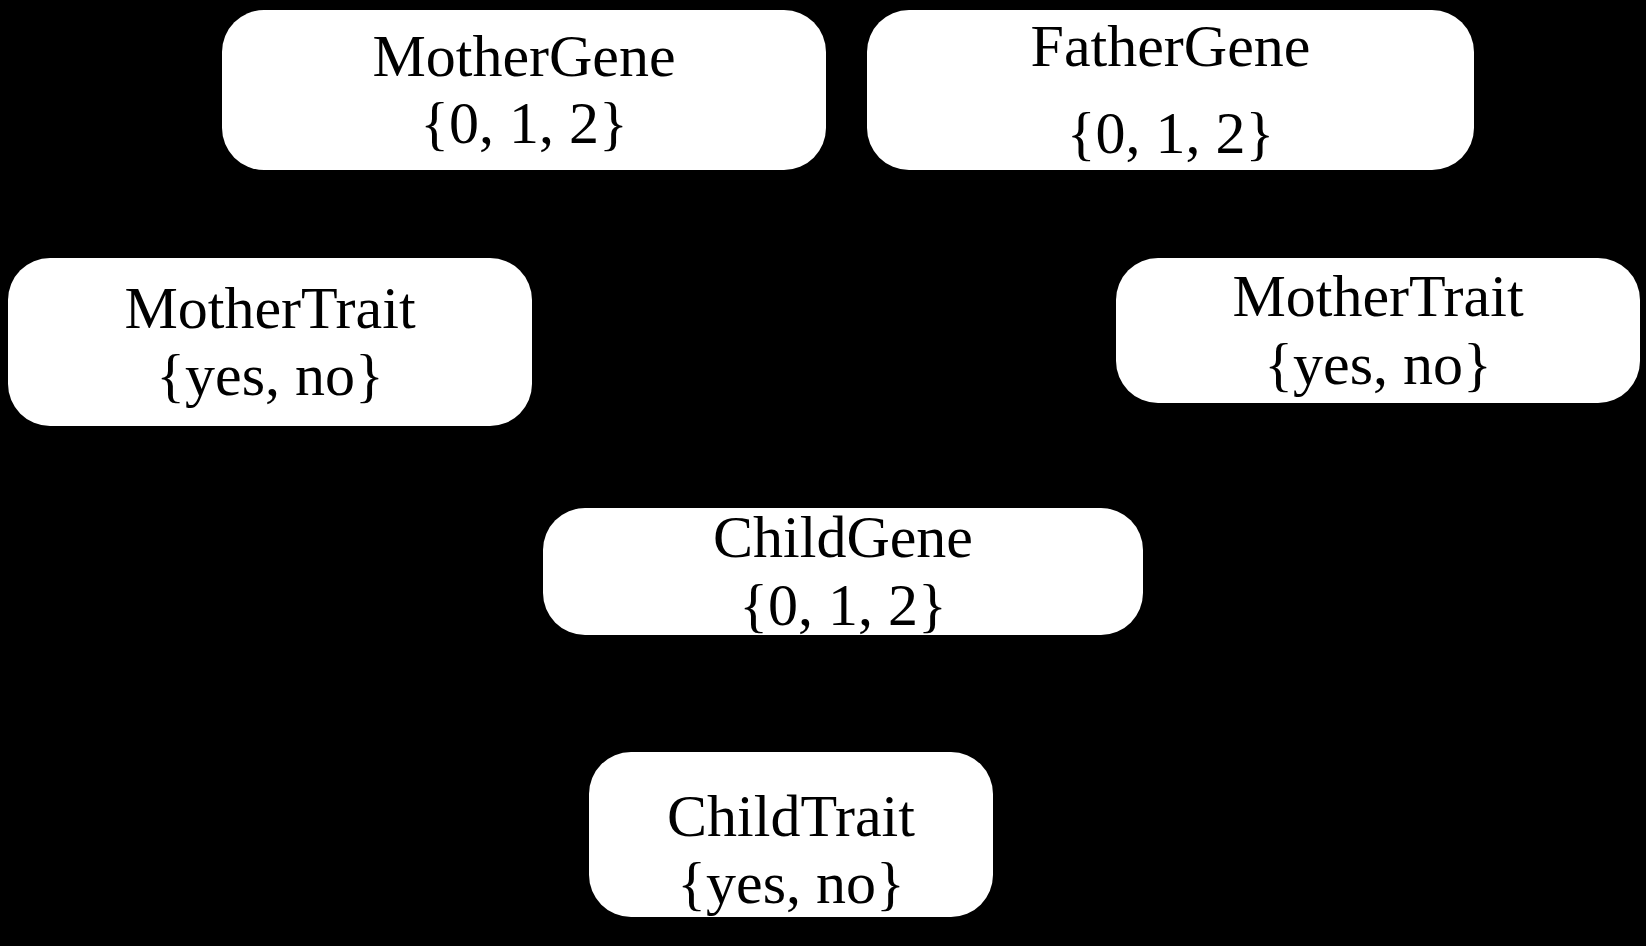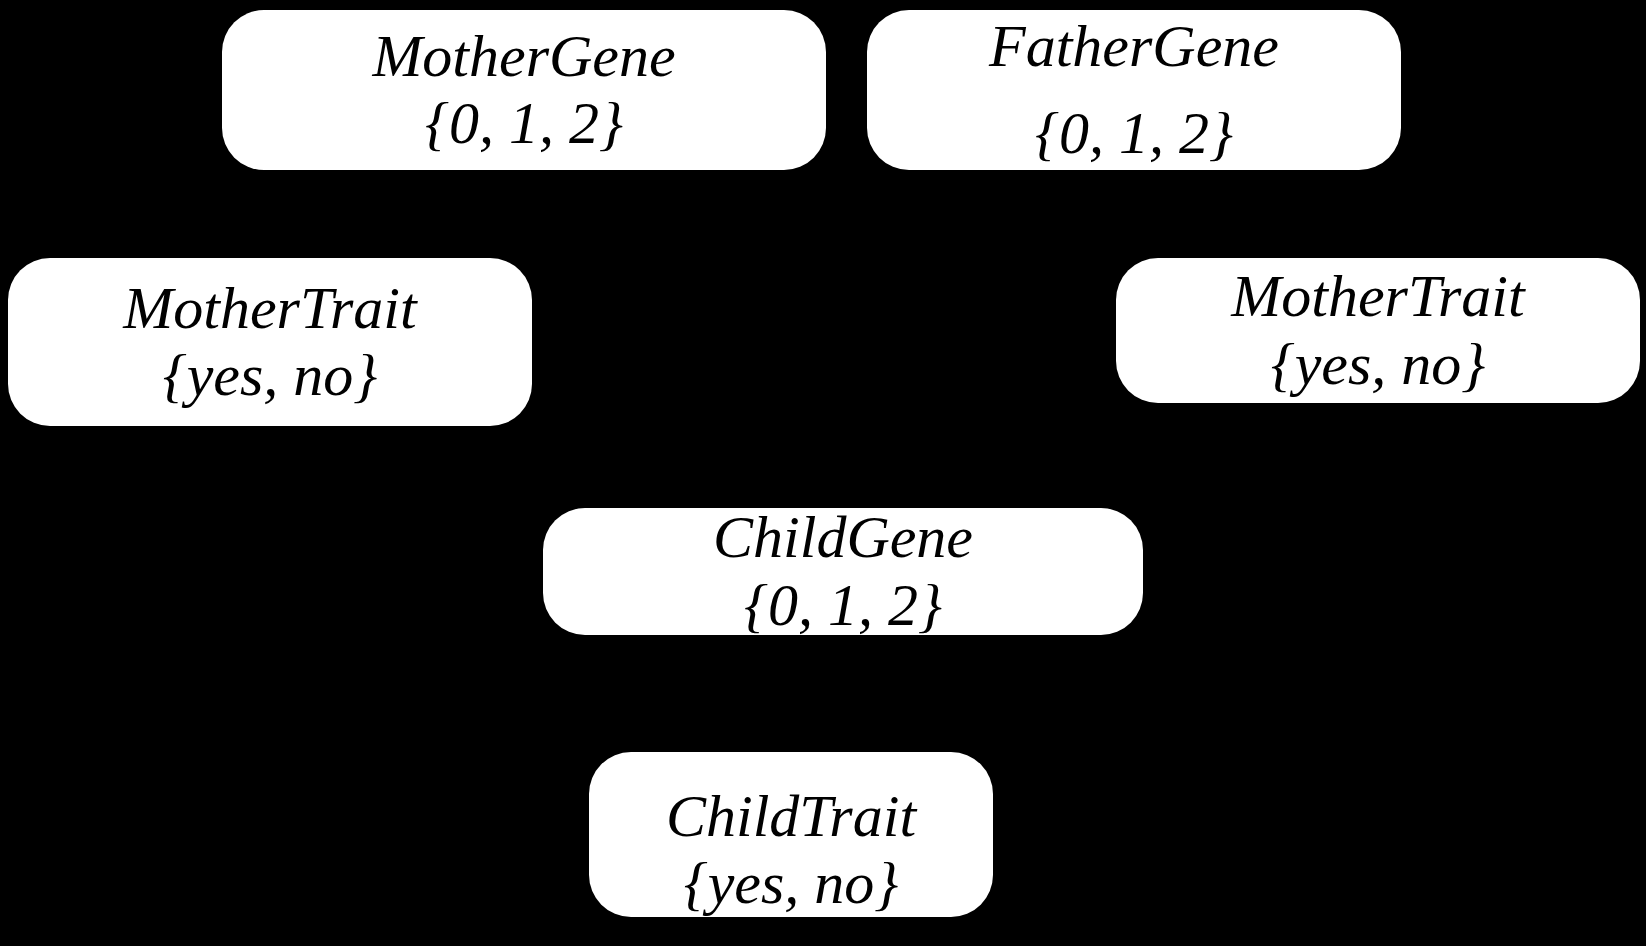--- a/index.html
+++ b/index.html
@@ -20,31 +20,30 @@
   .node{
     position:absolute;
     background:var(--node-fill);
     color:var(--node-text);
     border-radius:42px;
     display:flex;
     flex-direction:column;
     align-items:center;
     justify-content:center;
     text-align:center;
-    font-style:italic;
     font-size:60px;
     line-height:1.12;
     letter-spacing:0px;
   }
   .node .node-title{white-space:nowrap;}
   .node .node-values{white-space:nowrap;}
 
   
   #node-mother-gene {left:222px;  top:10px;  width:604px; height:160px;}
-  #node-father-gene {left:867px;  top:10px;  width:534px; height:160px;gap:19px;}
+  #node-father-gene {left:867px;  top:10px;  width:607px; height:160px;gap:19px;}
   #node-mother-trait{left:8px;    top:258px; width:524px; height:168px;}
   #node-father-trait{left:1116px; top:258px; width:524px; height:145px;}
   #node-child-gene  {left:543px;  top:508px; width:600px; height:127px;}
   #node-child-trait {left:589px;  top:752px; width:404px; height:165px;justify-content:flex-end;}
 </style>
 </head>
 <body>
 
 <div class="stage">
 

